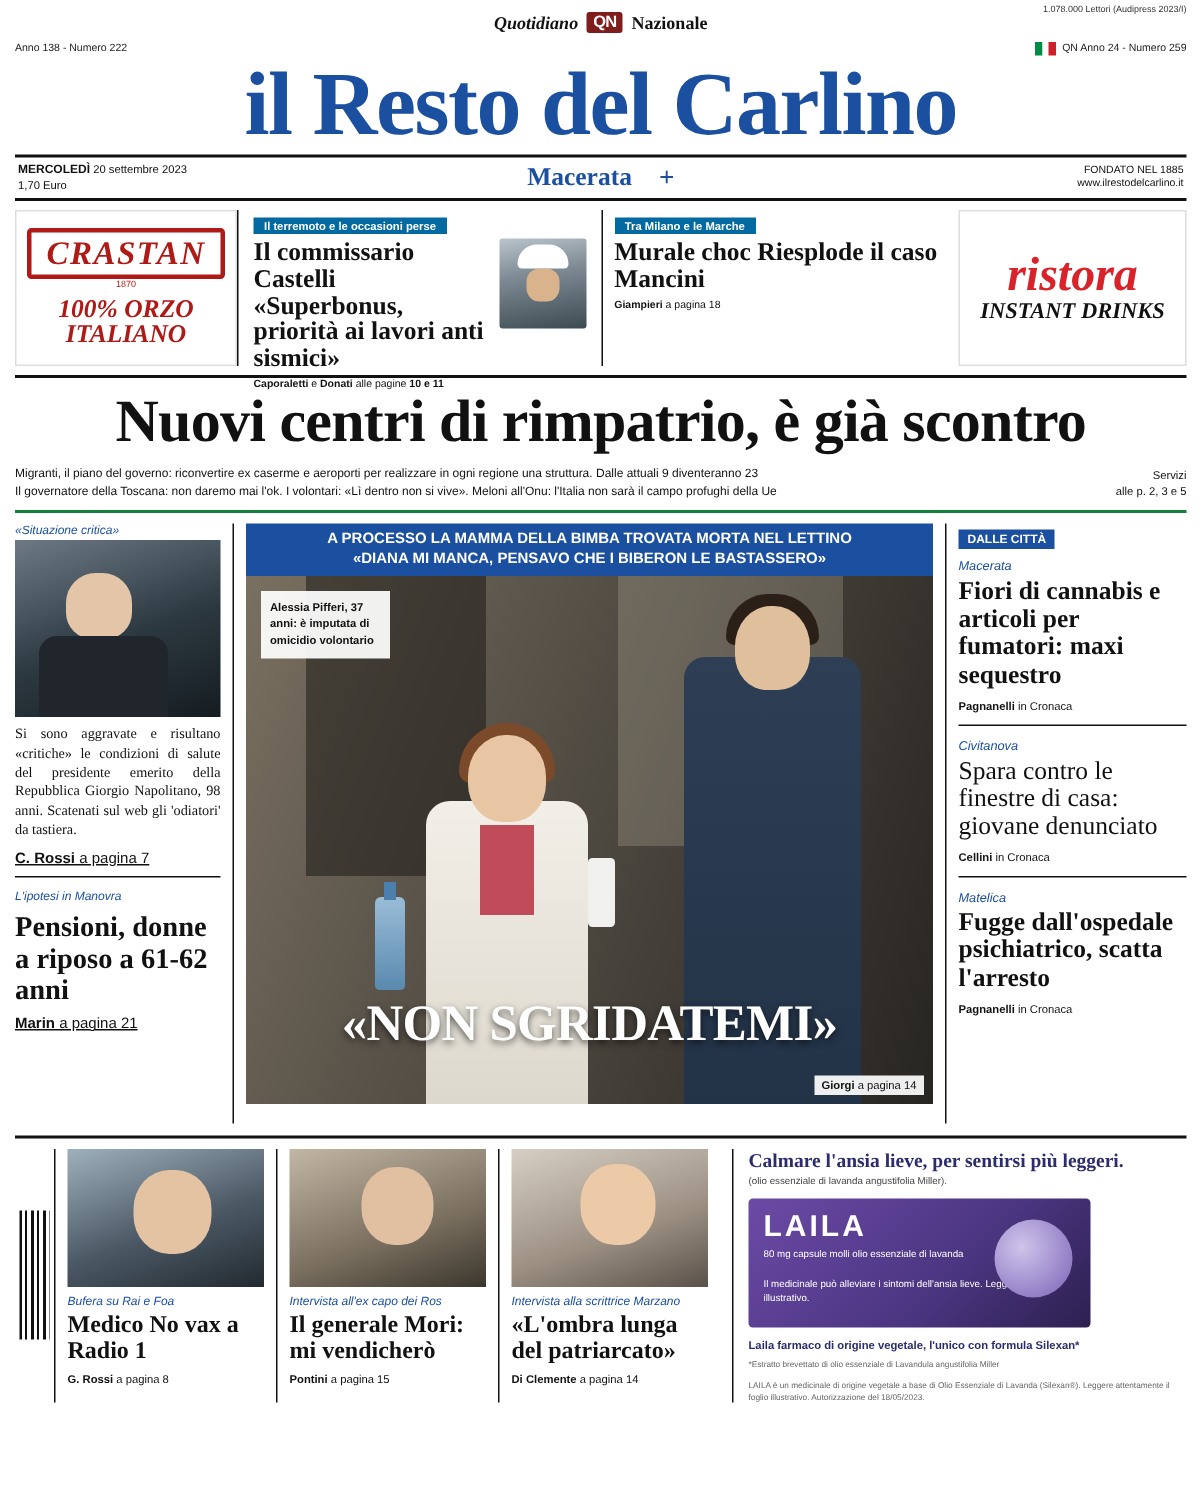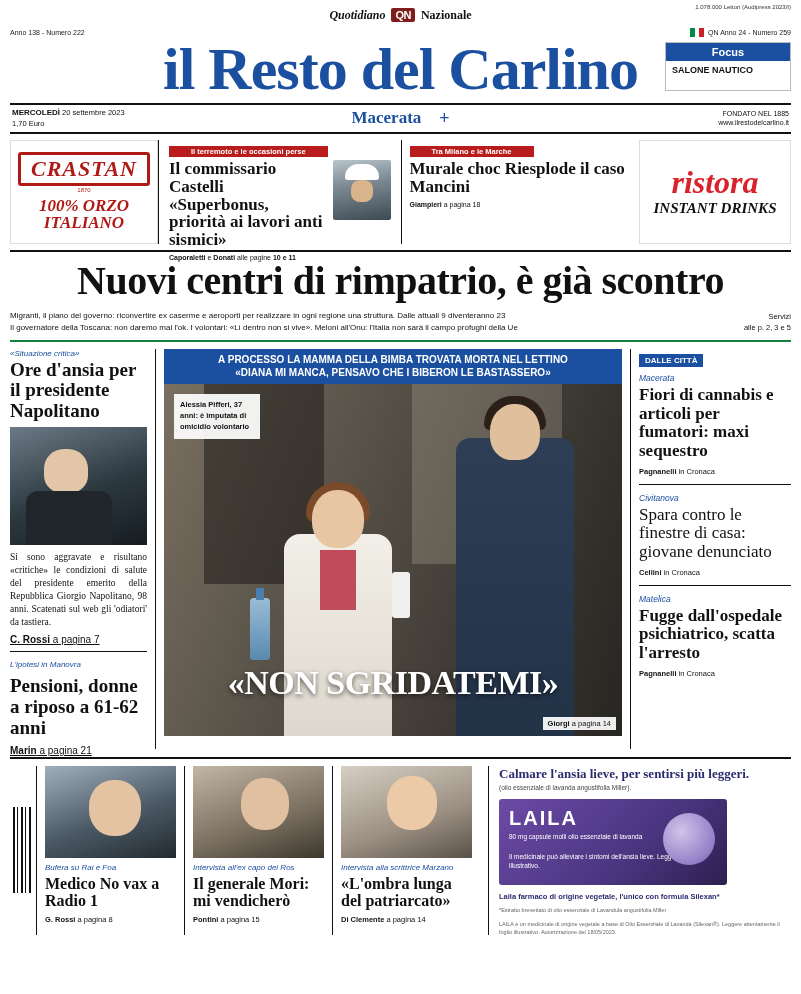--- a/index.html
+++ b/index.html
@@ -74,22 +74,22 @@
   .crastan-logo {
     border: 3px solid #b01a16; color: #b01a16; font-family: Liberation Serif, serif;
     font-weight: bold; font-size: 22px; padding: 1px 10px; letter-spacing: 1px;
     font-style: italic; border-radius: 3px;
   }
   .crastan-sub { font-family: "Liberation Sans", sans-serif; font-size: 6px; color: #b01a16; margin-top: 1px; }
   .crastan-claim { color: #b01a16; font-family: "Liberation Serif", serif; font-weight: bold; font-style: italic; font-size: 17px; line-height: 1.05; text-align: center; margin-top: 4px; }
 
   .teaser { flex: 1; padding: 0 10px; border-left: 1px solid #111; }
   .teaser .kicker {
-    background: #b91c1c; color: #fff; font-family: "Liberation Sans", sans-serif;
-    font-size: 7.5px; font-weight: bold; display: inline-block; padding: 1px 22px; margin-bottom: 3px;
+    background: #0369a1; color: #fff; font-family: "Liberation Sans", sans-serif;
+    font-size: 7.5px; font-weight: bold; display: inline-block; padding: 1px 7px; margin-bottom: 3px;
   }
   .teaser .t-flex { display: flex; gap: 6px; }
   .teaser h3 { font-size: 17px; line-height: 1.05; font-weight: bold; }
   .teaser .byline { font-family: "Liberation Sans", sans-serif; font-size: 7px; margin-top: 5px; }
   .teaser .byline b { font-weight: bold; }
   .thumb { width: 58px; height: 60px; border-radius: 2px; flex: 0 0 58px; position: relative; overflow: hidden; }
   .thumb.helmet { background: linear-gradient(170deg,#b9c4cc 0%, #7d8a93 40%, #3c4a52 100%); }
   .thumb.helmet::before { content:""; position:absolute; left:12px; top:4px; width:34px; height:16px; background:#ffffff; border-radius: 17px 17px 4px 4px; }
   .thumb.helmet::after { content:""; position:absolute; left:18px; top:20px; width:22px; height:22px; background:#d9b38c; border-radius:40%; }
 
@@ -240,24 +240,20 @@
       <span class="flag">
           <i></i>
           <i></i>
           <i></i>
         </span>
       <span>QN Anno 24 - Numero 259</span>
     </div>
   </div>
 
   <div class="masthead">il Resto del Carlino</div>
-  <div class="focusbox">
-    <div class="fhead">Focus</div>
-    <div class="fbody">SALONE NAUTICO</div>
-  </div>
 
   <div class="dateline">
     <div class="left">
       <div><b>MERCOLEDÌ</b> <span>20 settembre 2023</span></div>
       <div>1,70 Euro</div>
     </div>
     <div class="center">
       <span>Macerata</span>
       <span class="plus">+</span>
     </div>
@@ -310,21 +306,20 @@
     <div class="servizi">
       <div>Servizi</div>
       <div>alle p. 2, 3 e 5</div>
     </div>
   </div>
 
   <div class="cols">
 
     <div class="colL">
       <div class="klabel">«Situazione critica»</div>
-      <h2>Ore d'ansia per il presidente Napolitano</h2>
       <div class="photo-napolitano"></div>
       <p class="body">Si sono aggravate e risultano «critiche» le condizioni di salute del presidente emerito della Repubblica Giorgio Napolitano, 98 anni. Scatenati sul web gli 'odiatori' da tastiera.</p>
       <div class="byline">
         <b>C. Rossi</b><span> a pagina 7</span>
       </div>
       <div class="klabel" style="margin-top:8px">L'ipotesi in Manovra</div>
       <h2 class="second">Pensioni, donne a riposo a 61-62 anni</h2>
       <div class="byline" style="border-bottom:none">
         <b>Marin</b><span> a pagina 21</span>
       </div>

